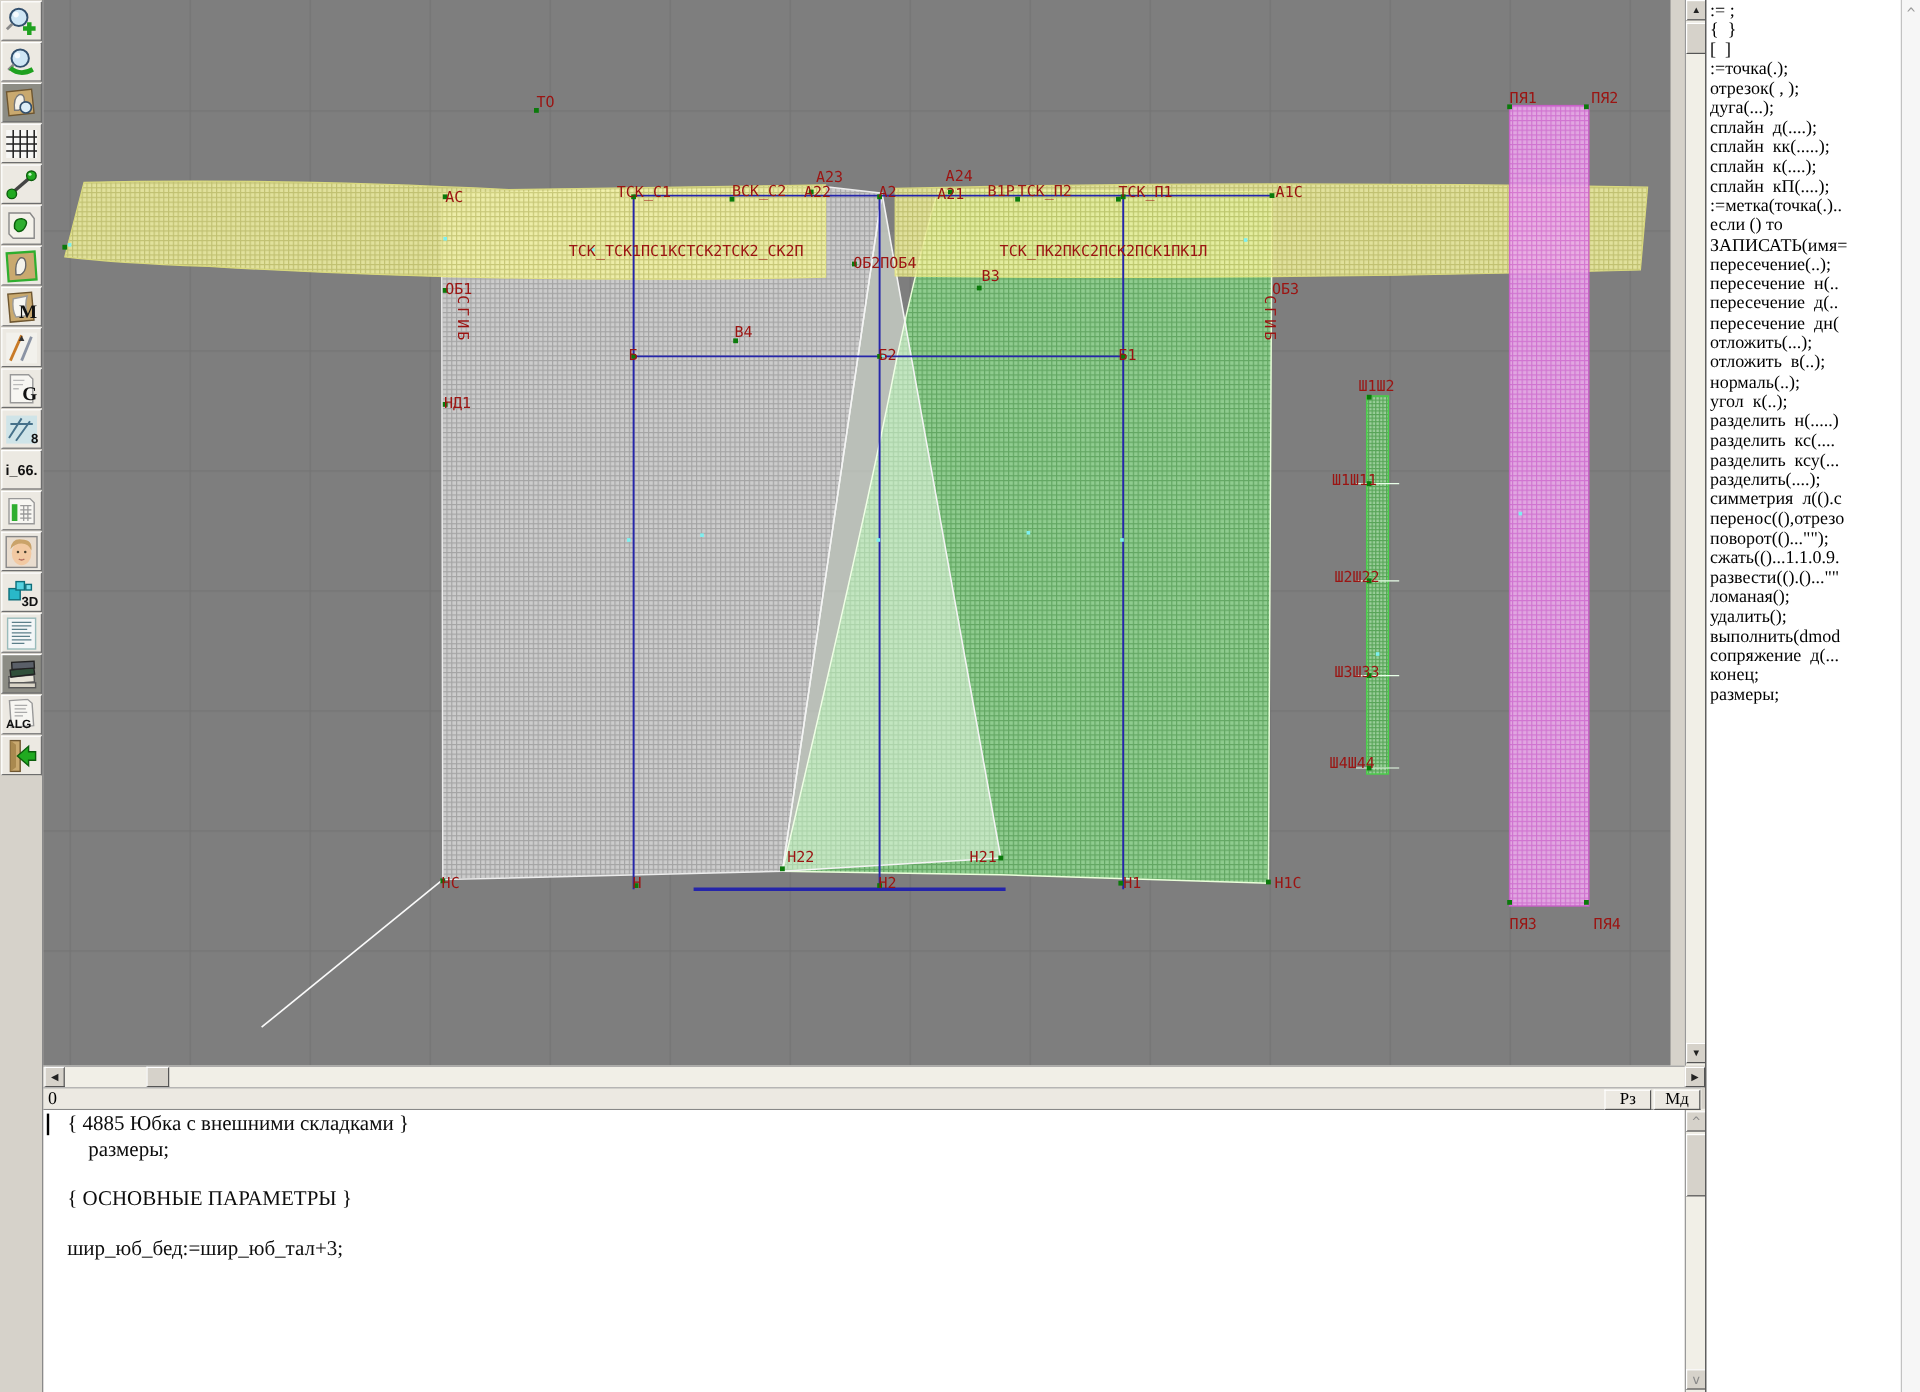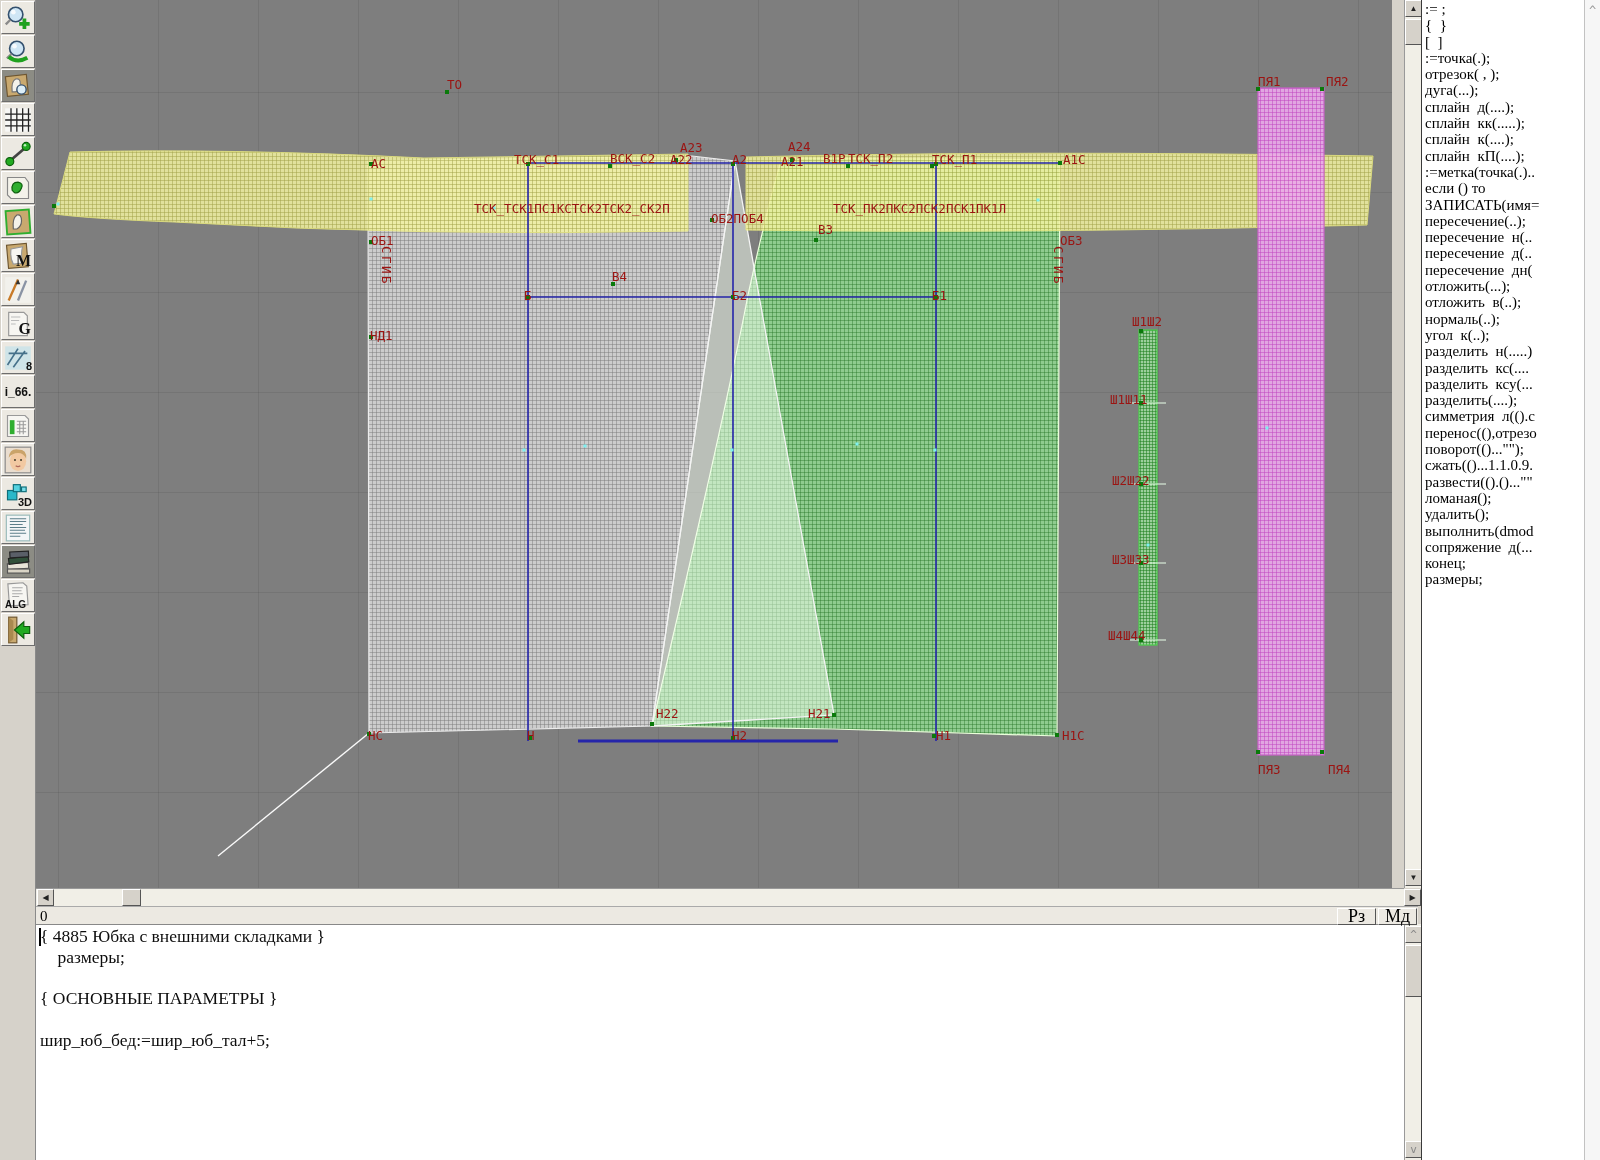--- a/index.html
+++ b/index.html
@@ -34,25 +34,25 @@
   .h-canvas{left:36px;top:888px;width:1368px;height:18px;border-top:1px solid #999}
   .v-code{left:1404px;top:924px;width:17px;height:236px;border-left:1px solid #999}
   .chev{font-family:"DejaVu Sans Mono",monospace;font-size:11px;color:#888}
 
   
   .statusrow{position:absolute;left:36px;top:906px;width:1382px;height:18px;background:#ece9e2;
              border-top:1px solid #aaa;box-sizing:border-box;z-index:4}
   .status-num{position:absolute;left:4px;top:1px;font-family:"Liberation Serif",serif;font-size:15px;color:#000}
   .sbtn2{position:absolute;top:1px;width:39px;height:17px;background:#ece9e2;
          border:1px solid;border-color:#ffffff #555 #555 #ffffff;box-sizing:border-box;
-         font-family:"Liberation Serif",serif;font-size:18px;color:#000;text-align:center;line-height:15px;cursor:pointer}
+         font-family:"Liberation Serif",serif;font-size:14px;color:#000;text-align:center;line-height:15px;cursor:pointer}
 
   
   .code{position:absolute;left:36px;top:924px;width:1368px;height:236px;background:#ffffff;
-        border-top:1px solid #888;box-sizing:border-box;padding:1px 0 0 4px;
+        border-top:1px solid #888;box-sizing:border-box;padding:1px 0 0 20px;
         font-family:"Liberation Serif",serif;font-size:17.5px;line-height:20.8px;color:#0d0d0d;overflow:hidden;cursor:text}
   .code-line{white-space:pre;height:20.8px}
   .caret{position:absolute;left:3px;top:3px;width:1.5px;height:18px;background:#000}
 
   
   .rpanel{position:absolute;left:1421px;top:0;width:179px;height:1160px;background:#ffffff;
           border-left:1px solid #3a3a3a;box-sizing:border-box}
   .cmd-list{position:absolute;left:3px;top:1px;right:18px;font-family:"Liberation Serif",serif;
             font-size:15px;line-height:16.3px;color:#000;overflow:hidden;white-space:pre}
   .cmd-item{height:16.3px;overflow:hidden;cursor:pointer}
@@ -378,21 +378,21 @@
   <div class="sbtn2" style="left:1342px">Мд</div>
 </div>
 
 <div class="code">
   <div class="caret"></div>
 <div class="code-line">{ 4885 Юбка с внешними складками }</div>
     <div class="code-line">    размеры;</div>
     <div class="code-line"></div>
     <div class="code-line">{ ОСНОВНЫЕ ПАРАМЕТРЫ }</div>
     <div class="code-line"></div>
-    <div class="code-line">шир_юб_бед:=шир_юб_тал+5;</div>
+    <div class="code-line">шир_юб_бед:=шир_юб_тал+3;</div>
   </div>
 
 <div class="sb-track v-code">
   <div class="sb-btn chev" style="left:0;top:2px">
       <span>^</span>
     </div>
   <div class="sb-thumb" style="left:0;top:21px;width:17px;height:52px"></div>
   <div class="sb-btn chev" style="left:0;top:217px">
       <span>v</span>
     </div>

